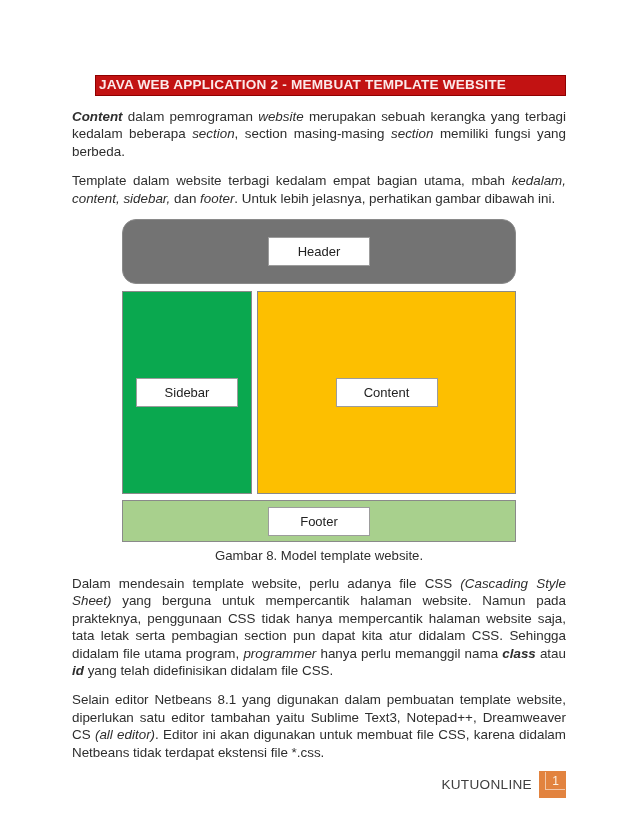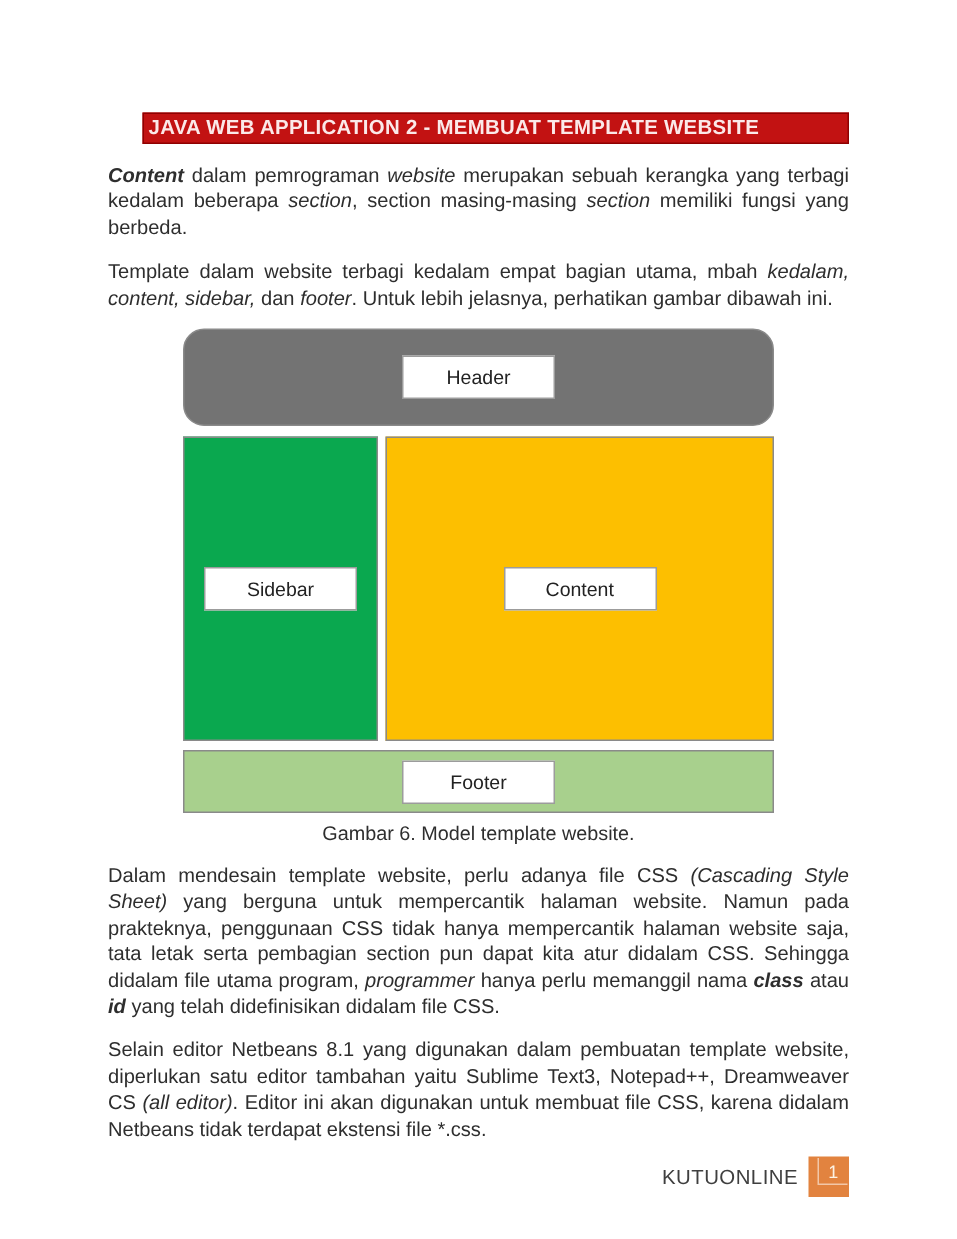--- a/index.html
+++ b/index.html
@@ -117,21 +117,21 @@
         </div>
         <div class="d-box d-content" style="background: rgb(253, 191, 0);">
           <div class="d-label">Content</div>
         </div>
       </div>
       <div class="d-box d-footer" style="background: rgb(168, 208, 141);">
         <div class="d-label">Footer</div>
       </div>
     </div>
 
-    <div class="caption">Gambar 6. Model template website.</div>
+    <div class="caption">Gambar 8. Model template website.</div>
 
     <div id="paras-bottom">
         <p class="para"><span>Dalam mendesain template website, perlu adanya file CSS </span><span class="italic">(Cascading Style Sheet)</span><span> yang berguna untuk mempercantik halaman website. Namun pada prakteknya, penggunaan CSS tidak hanya mempercantik halaman website saja, tata letak serta pembagian section pun dapat kita atur didalam CSS. Sehingga didalam file utama program, </span><span class="italic">programmer</span><span> hanya perlu memanggil nama </span><span class="bold-italic">class</span><span> atau </span><span class="bold-italic">id</span><span> yang telah didefinisikan didalam file CSS.</span></p>
         <p class="para"><span>Selain editor Netbeans 8.1 yang digunakan dalam pembuatan template website, diperlukan satu editor tambahan yaitu Sublime Text3, Notepad++, Dreamweaver CS </span><span class="italic">(all editor)</span><span>. Editor ini akan digunakan untuk membuat file CSS, karena didalam Netbeans tidak terdapat ekstensi file *.css.</span></p>
       </div>
 
     <div class="pagefooter">
       <span class="brand">KUTUONLINE</span>
       <span class="badge" style="background: rgb(226, 131, 63);">
         <span class="badge-inner">1</span>

